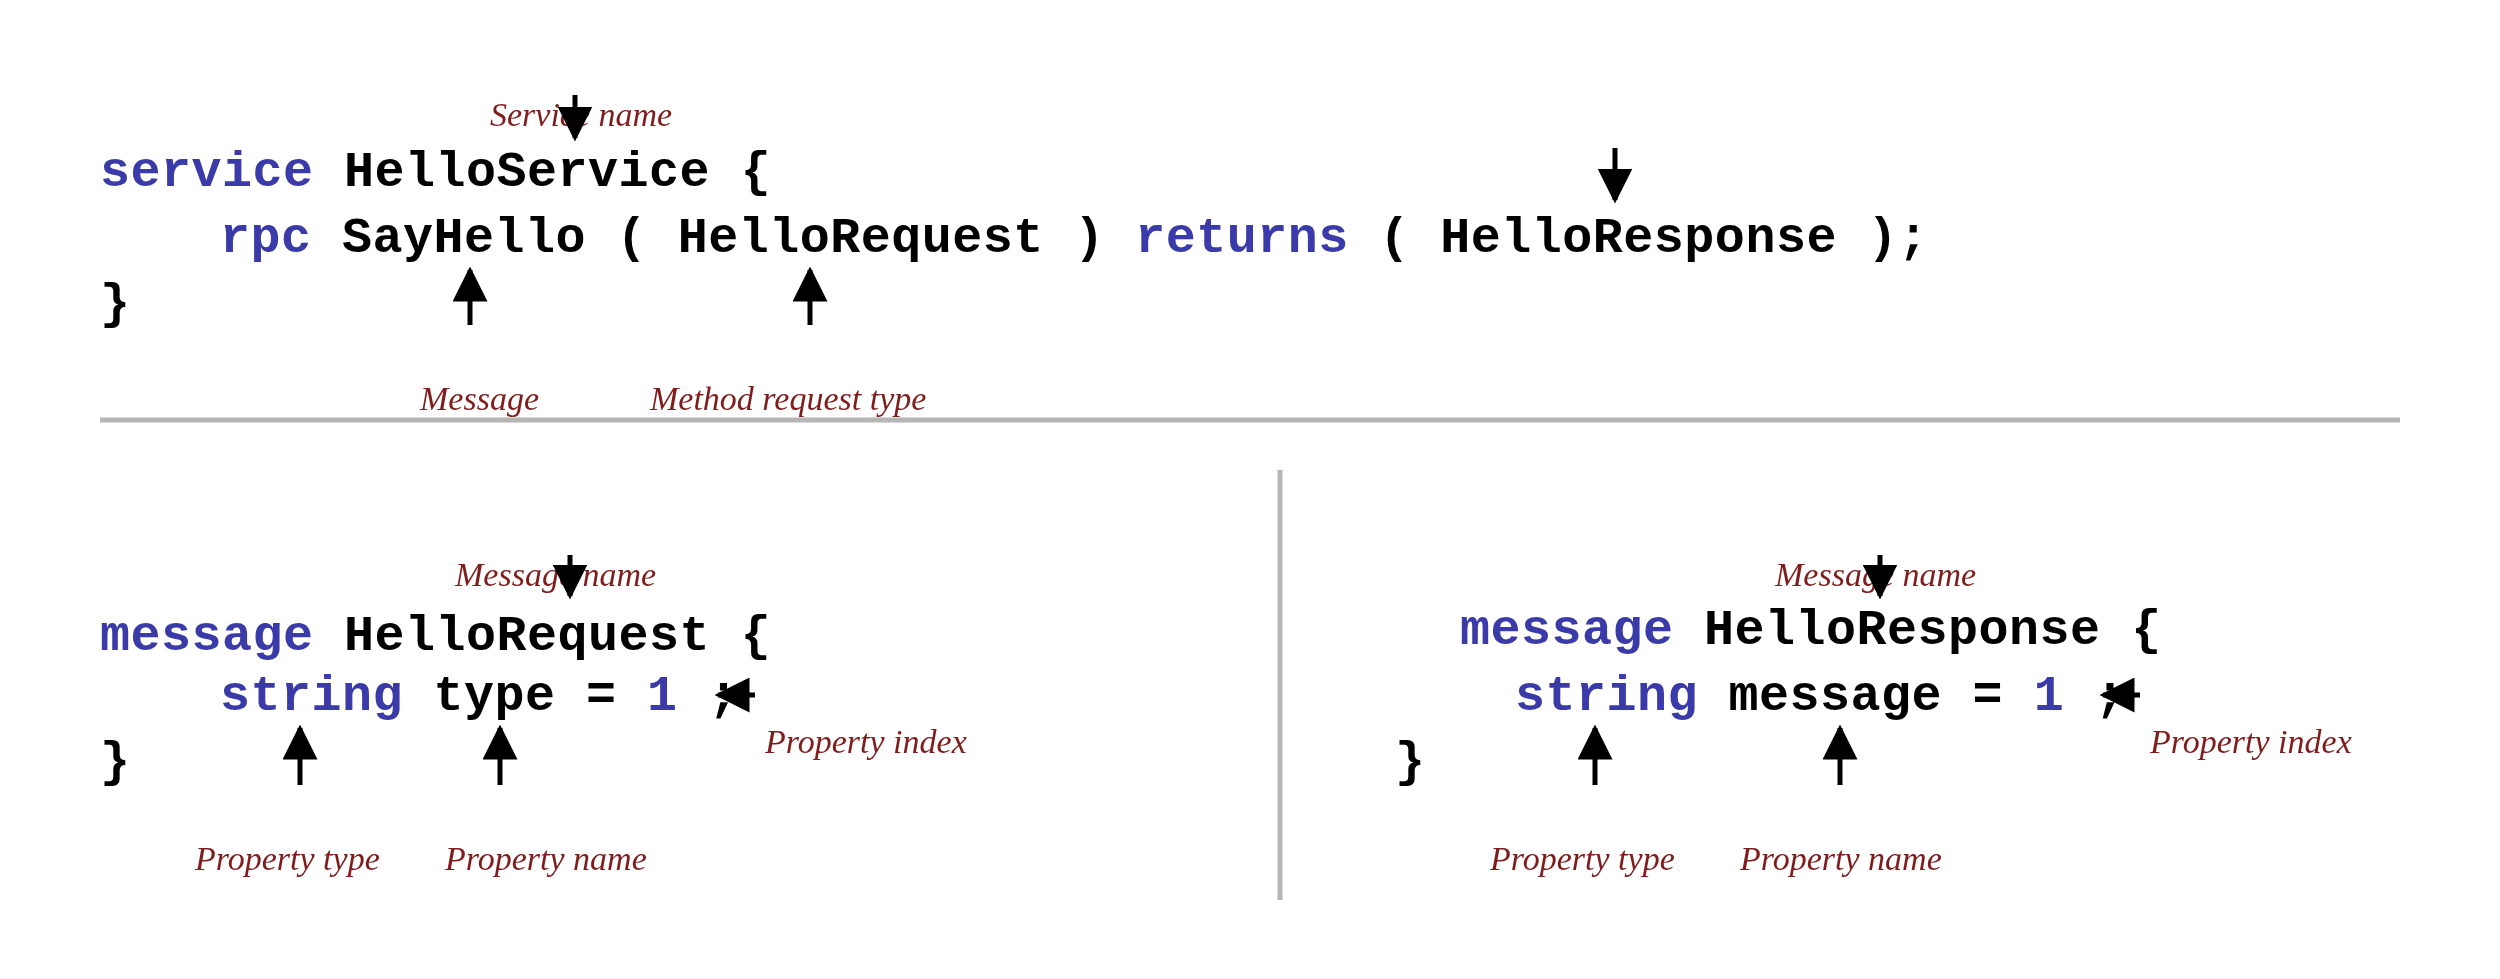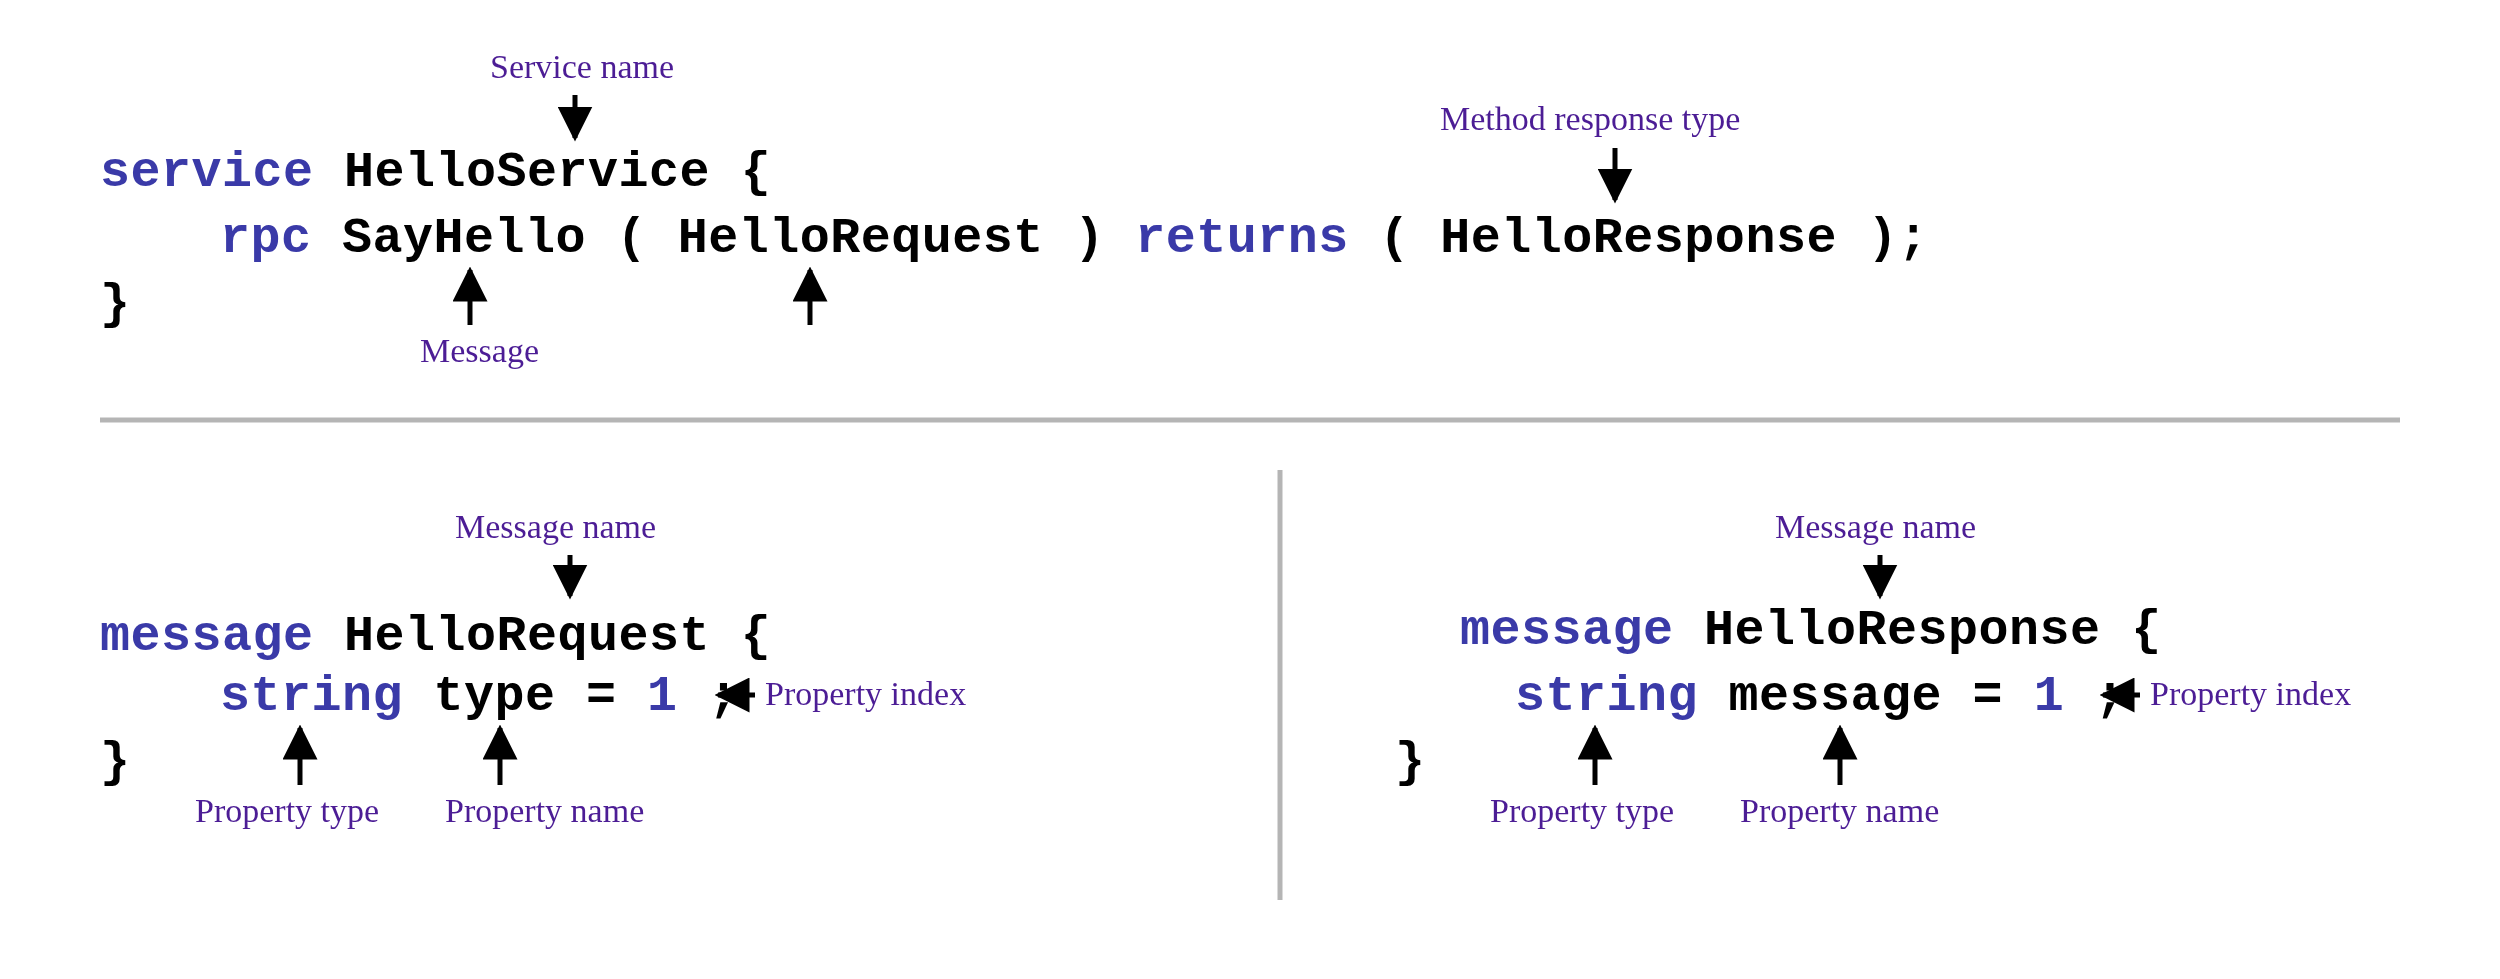--- a/index.html
+++ b/index.html
@@ -19,23 +19,25 @@
   }
   .code {
     position: absolute;
     white-space: nowrap;
   }
   .kw { color: #3a3aa8; }
   .annotation {
     position: absolute;
     font-family: "Segoe Script", "Comic Sans MS", cursive;
     font-weight: normal;
+    font-style: italic;
     font-size: 34px;
-    color: #4c1d95;
+    color: #7f1d1d;
     white-space: nowrap;
+    margin-top: 48px;
   }
   .code {
     font-size: 50px;
     letter-spacing: 0.5px;
   }
   svg.overlay {
     position: absolute;
     left: 0; top: 0;
     width: 2500px; height: 979px;
     pointer-events: none;
@@ -67,22 +69,22 @@
     <span>HelloService</span>
     <span> </span>
     <span>{</span>
   </div>
 
   <div class="code" style="left:100px; top:276px;">
     <span>}</span>
   </div>
 
   <div class="annotation" style="left:490px; top:48px;">Service name</div>
-  <div class="annotation" style="left:1440px; top:100px;">Method response type</div>
   <div class="annotation" style="left:420px; top:332px;">Message</div>
+  <div class="annotation" style="left:650px; top:332px;">Method request type</div>
 
   <div class="code" style="left:100px; top:608px;">
     <span class="kw">message</span>
     <span> </span>
     <span>HelloRequest</span>
     <span> </span>
     <span>{</span>
   </div>
   <div class="code" style="left:220px; top:668px;">
     <span class="kw">string</span>

